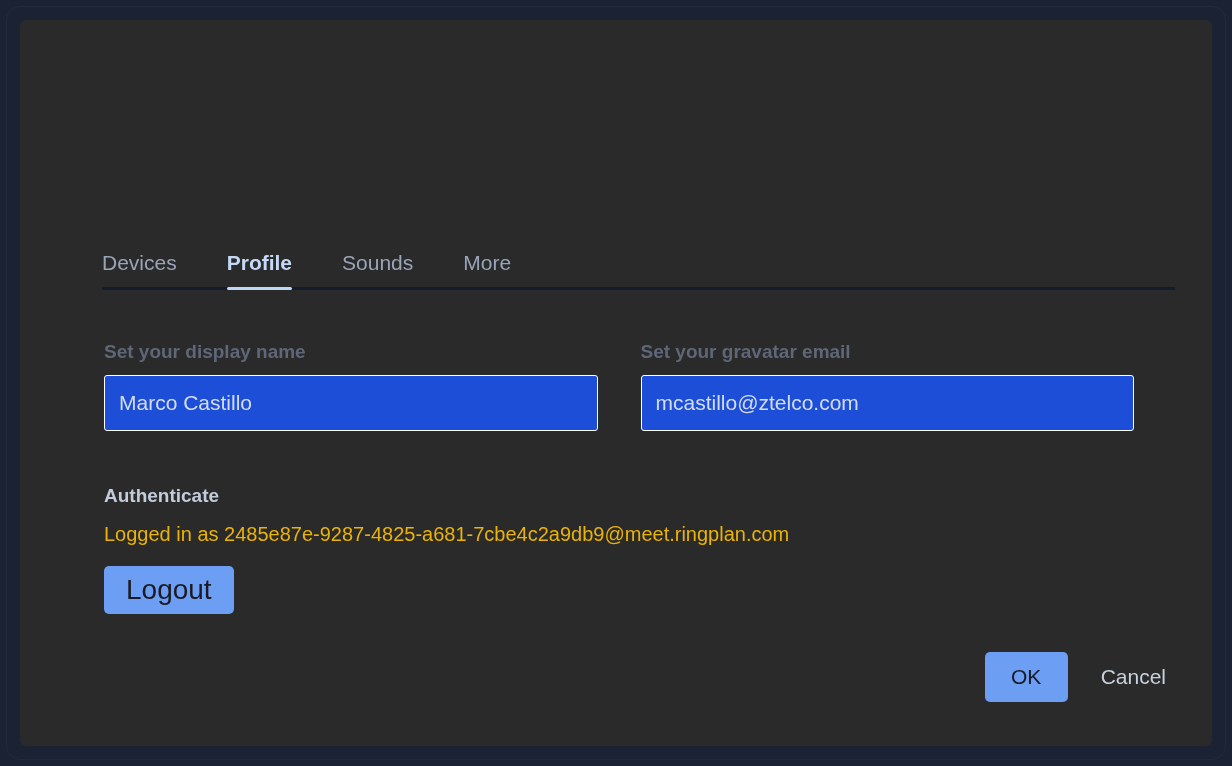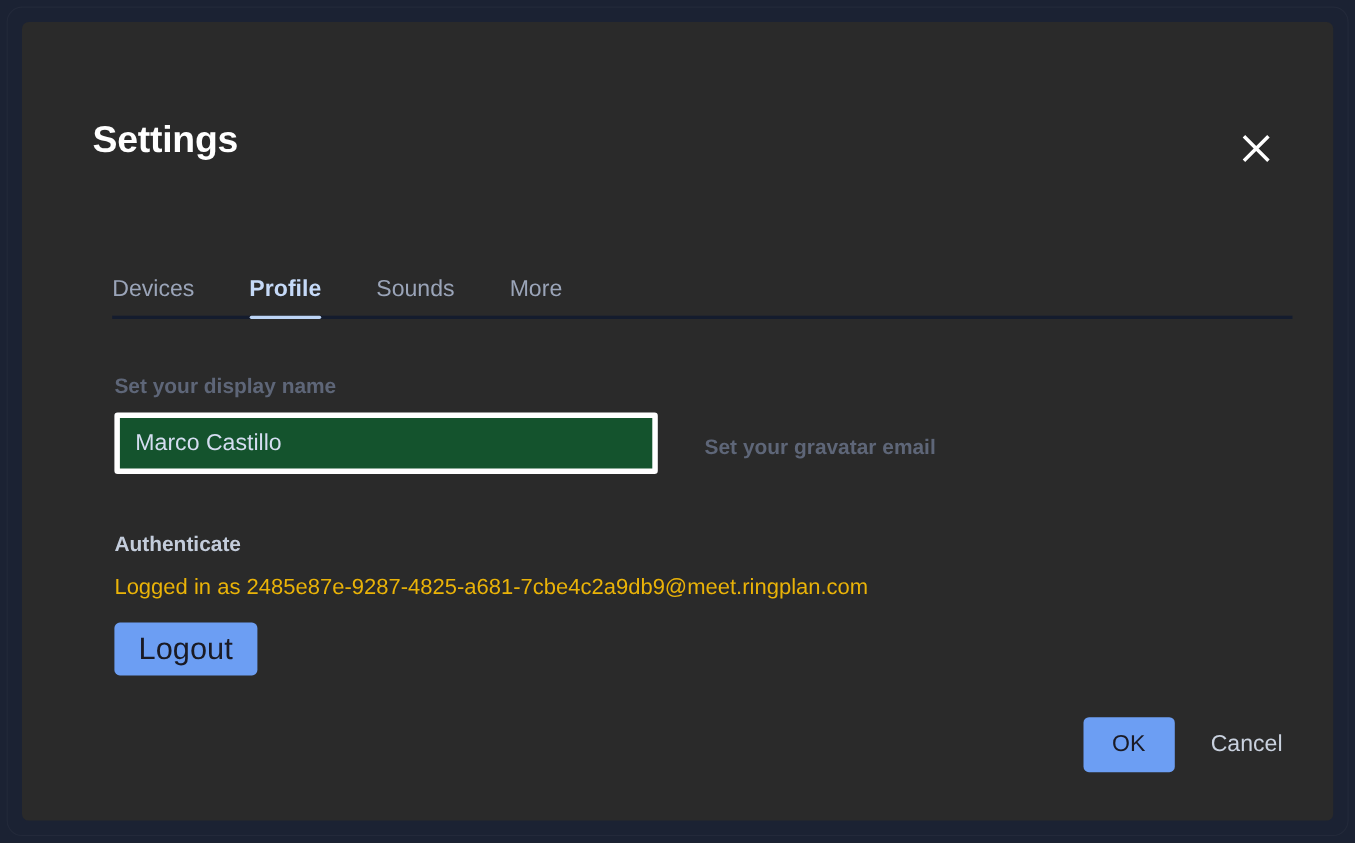--- a/index.html
+++ b/index.html
@@ -138,22 +138,22 @@
   .field-label {
     font-size: 19px;
     font-weight: bold;
     color: #5e6678;
     margin-bottom: 14px;
     line-height: 1;
   }
   .field-input {
     width: 100%;
     height: 56px;
-    background: #14532d;
-    border: 5px solid #ffffff;
+    background: #1d4ed8;
+    border: 1px solid #ffffff;
     border-radius: 3px;
     color: #d4ddf0;
     font-family: "Liberation Sans", sans-serif;
     font-size: 21px;
     padding: 0 14px;
     outline: none;
   }
 
   
   .auth-block {
@@ -219,48 +219,39 @@
     padding: 0;
   }
 </style>
 </head>
 <body>
 
 <div class="page-backdrop"></div>
 
 <div class="dialog">
 
-  <div class="dialog-header">
-    <div class="dialog-title">Settings</div>
-    <button class="close-button">
-      <span>
-        <svg width="30" height="30" viewBox="0 0 30 30" aria-hidden="true">
-          <path d="M5 5 L25 25 M25 5 L5 25" stroke="#ffffff" stroke-width="3.2" stroke-linecap="square" fill="none"></path>
-        </svg>
-      </span>
-    </button>
-  </div>
 
   <div class="tabs-wrap">
     <div class="tabs">
       <div class="tab">Devices</div>
       <div class="tab active">Profile</div>
       <div class="tab">Sounds</div>
       <div class="tab">More</div>
     </div>
     <div class="tabs-underline"></div>
   </div>
 
   <div class="fields">
     <div class="field">
       <div class="field-label">Set your display name</div>
       <input class="field-input" type="text" value="Marco Castillo" style="">
     </div>
     <div class="field">
       <div class="field-label">Set your gravatar email</div>
+      <input class="field-input" type="text" value="mcastillo@ztelco.com" style="">
     </div>
   </div>
 
   <div class="auth-block">
     <div class="auth-heading">Authenticate</div>
     <div class="auth-status">Logged in as 2485e87e-9287-4825-a681-7cbe4c2a9db9@meet.ringplan.com</div>
     <button class="logout-button">Logout</button>
   </div>
 
   <div class="dialog-footer">

